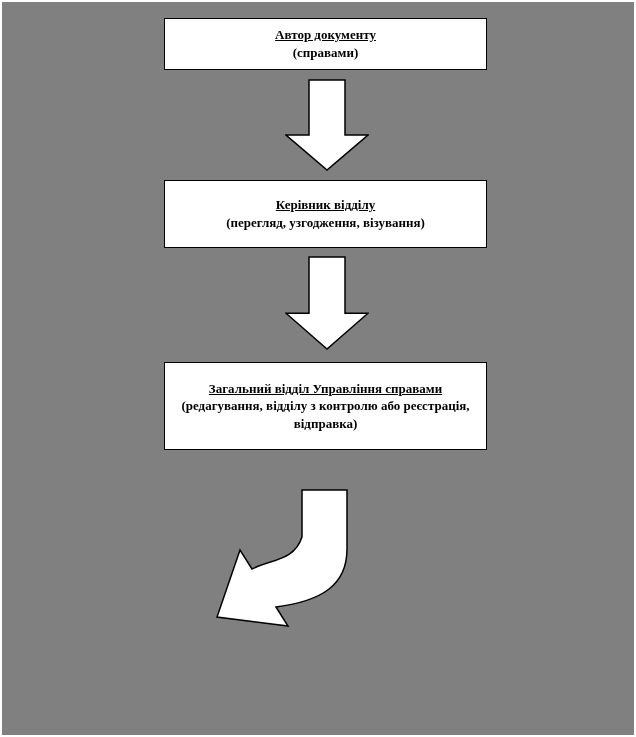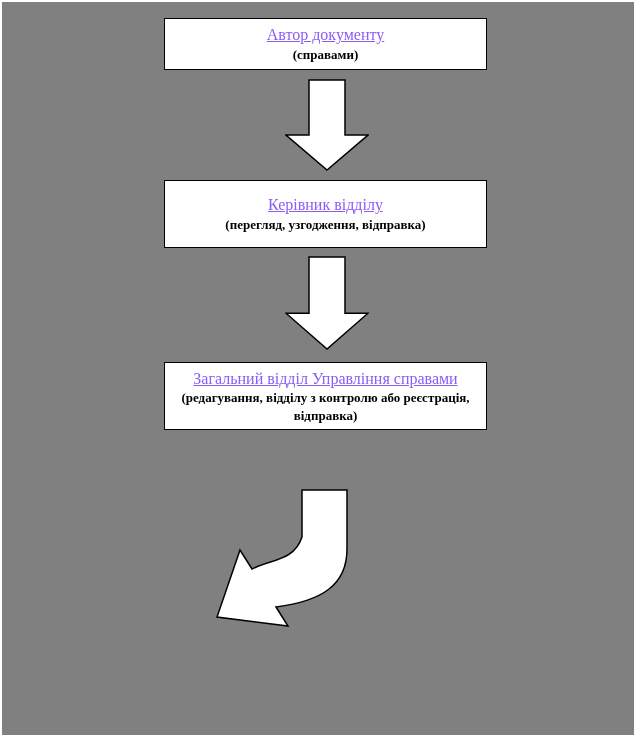--- a/index.html
+++ b/index.html
@@ -24,35 +24,35 @@
     border: 1px solid #000000;
     box-sizing: border-box;
     display: flex;
     flex-direction: column;
     justify-content: center;
     align-items: center;
     text-align: center;
     padding: 2px 14px;
   }
   .flow-box .box-title {
-    font-weight: normal;
-    font-size: 16px;
+    font-weight: bold;
+    font-size: 13px;
     line-height: 1.35;
     text-decoration: underline;
-    color: #8b5cf6;
+    color: #000000;
   }
   .flow-box .box-subtitle {
     font-weight: bold;
     font-size: 13px;
     line-height: 1.35;
     color: #000000;
   }
   #box-author   { top: 16px;  height: 52px; }
   #box-head     { top: 178px; height: 68px; }
-  #box-general  { top: 360px; height: 68px; }
+  #box-general  { top: 360px; height: 88px; }
 
   .arrow-wrap {
     position: absolute;
     left: 283px;
     width: 84px;
   }
   #arrow-1 { top: 77px;  height: 92px; }
   #arrow-2 { top: 254px; height: 94px; }
 
   #curved-arrow-wrap {
@@ -75,21 +75,21 @@
   </div>
 
   <div class="arrow-wrap" id="arrow-1">
     <svg viewBox="0 0 84 92" preserveAspectRatio="none">
       <polygon points="24,1 60,1 60,56 83,56 42,91 1,56 24,56" fill="#ffffff" stroke="#000000" stroke-width="1.5"></polygon>
     </svg>
   </div>
 
   <div class="flow-box" id="box-head">
     <div class="box-title">Керівник відділу</div>
-    <div class="box-subtitle">(перегляд, узгодження, відправка)</div>
+    <div class="box-subtitle">(перегляд, узгодження, візування)</div>
   </div>
 
   <div class="arrow-wrap" id="arrow-2">
     <svg viewBox="0 0 84 92" preserveAspectRatio="none">
       <polygon points="24,1 60,1 60,56 83,56 42,91 1,56 24,56" fill="#ffffff" stroke="#000000" stroke-width="1.5"></polygon>
     </svg>
   </div>
 
   <div class="flow-box" id="box-general">
     <div class="box-title">Загальний відділ Управління справами</div>

